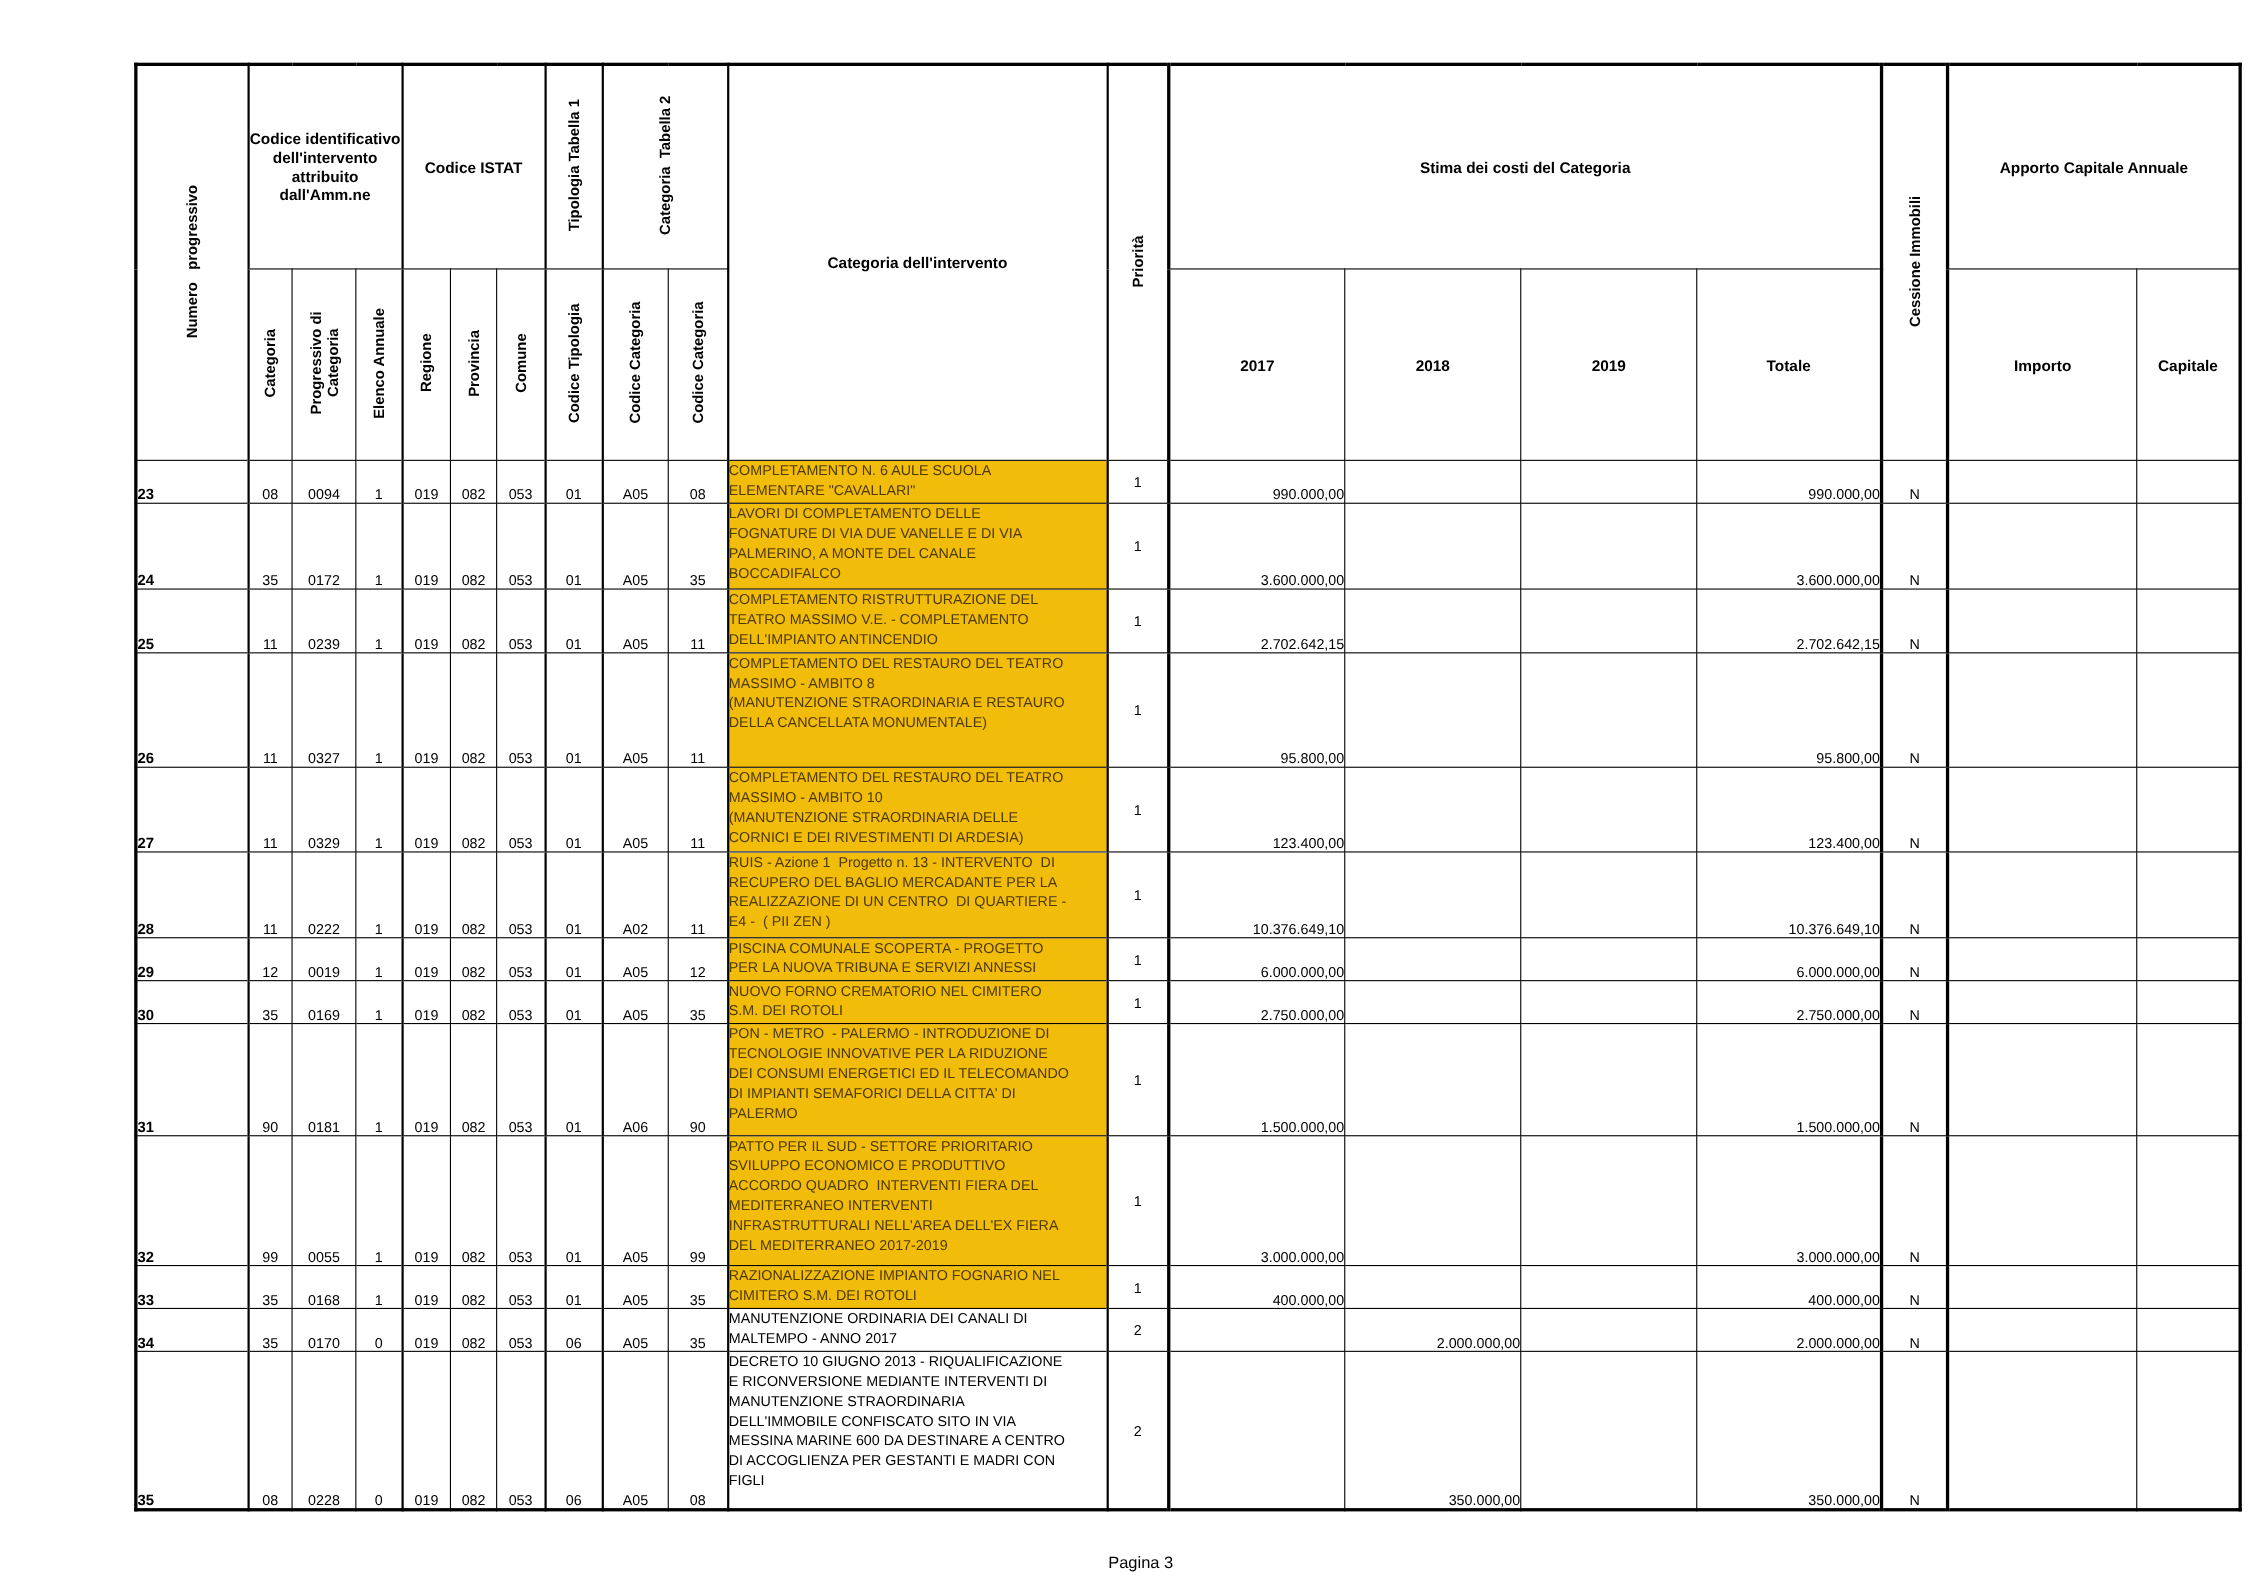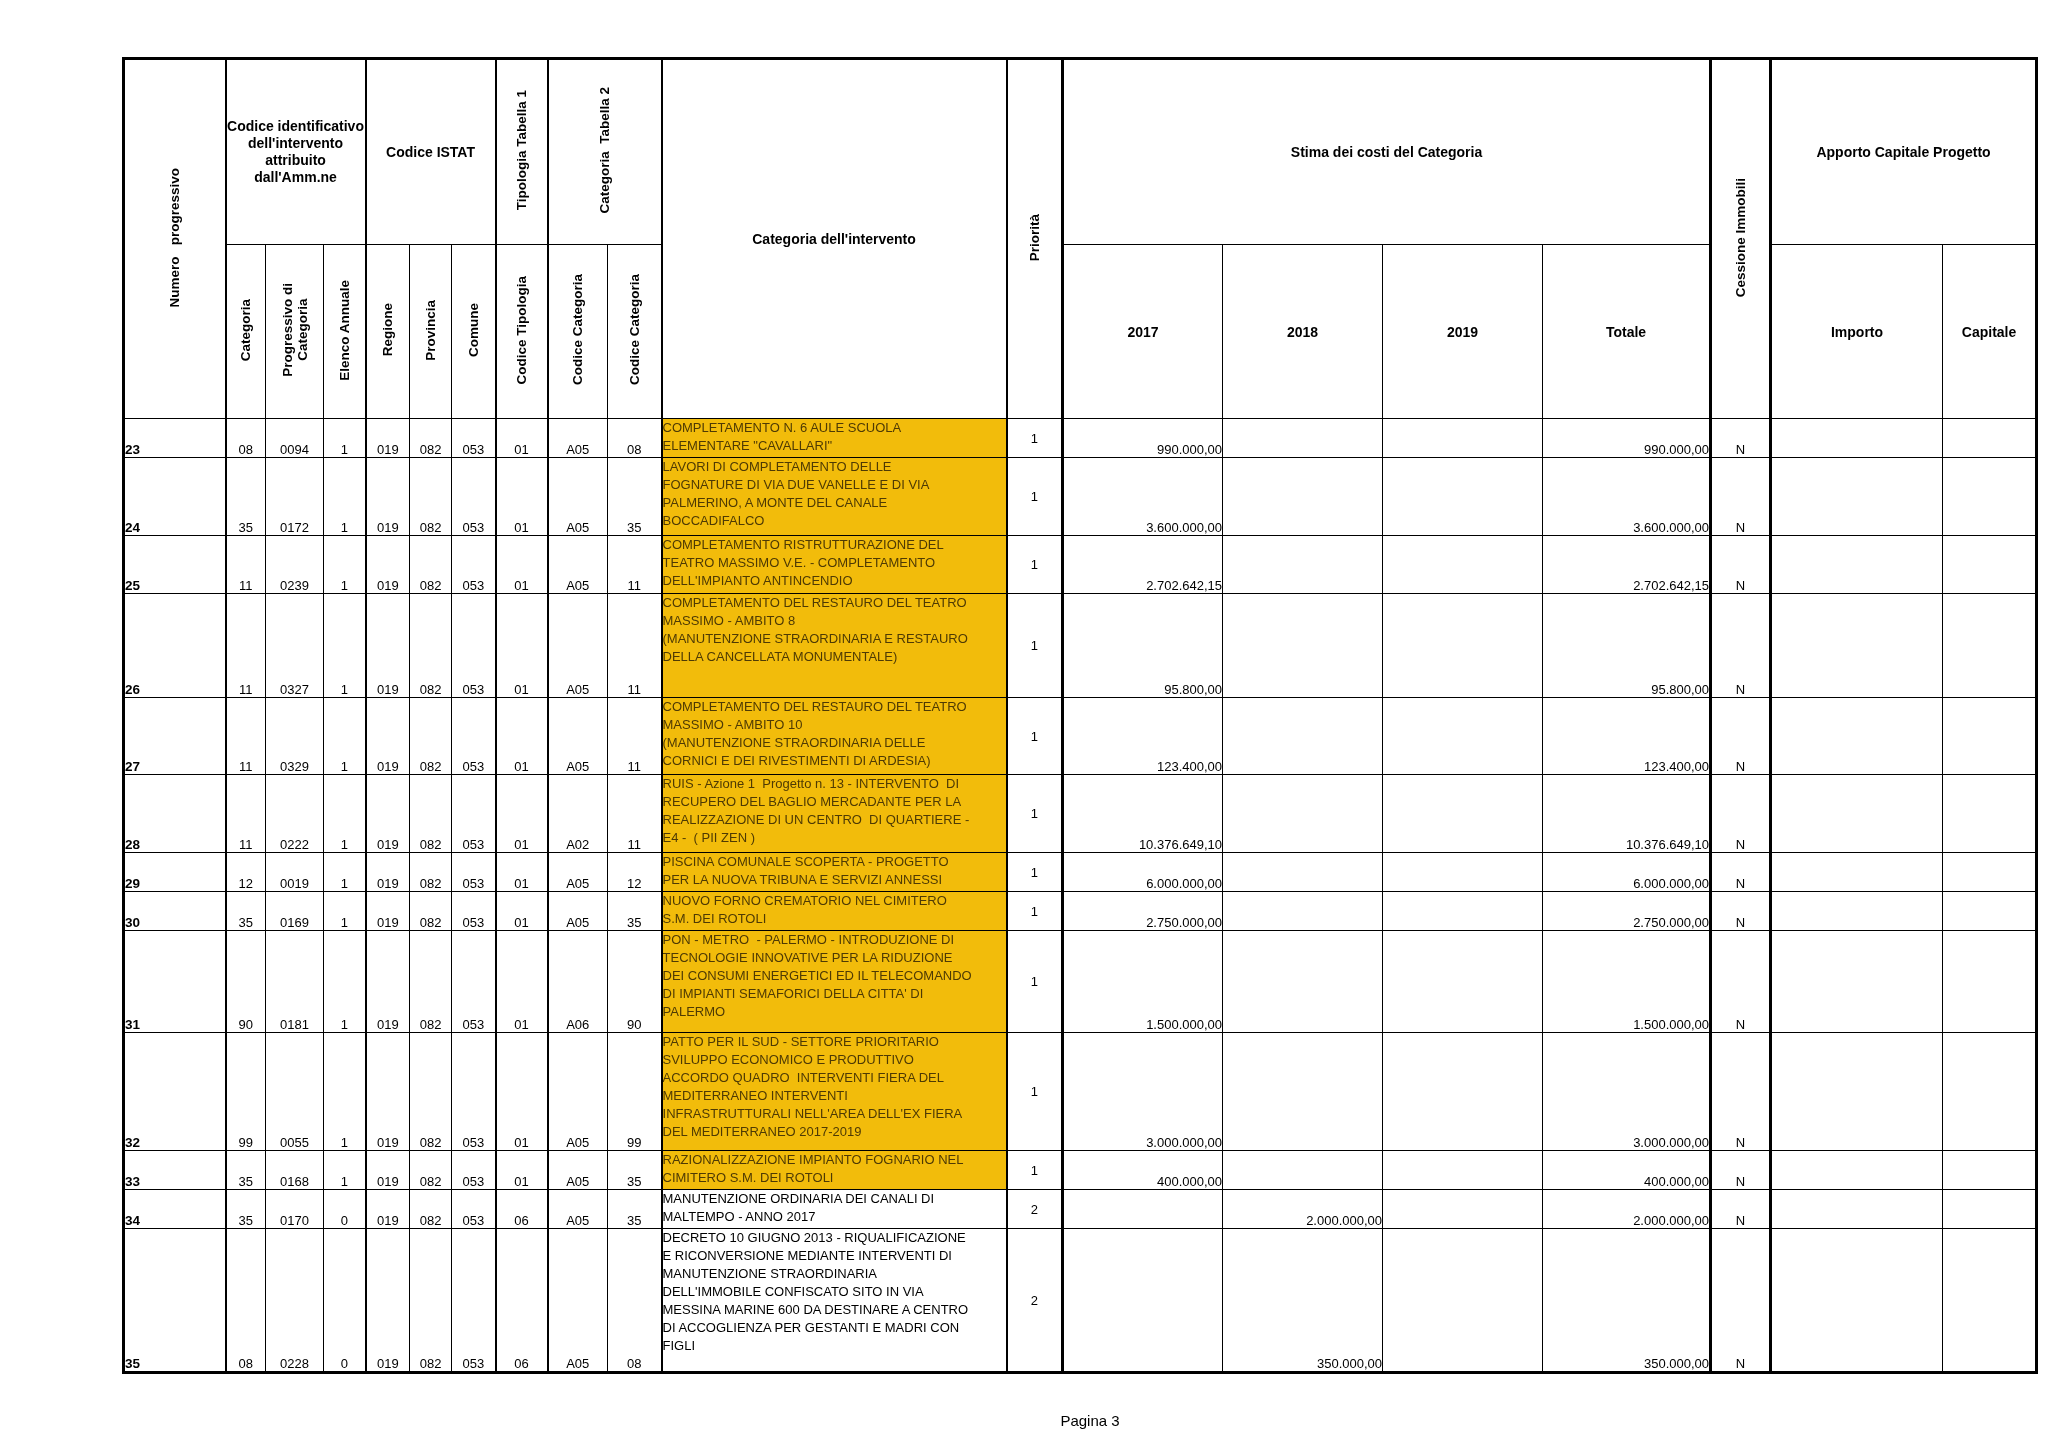--- a/index.html
+++ b/index.html
@@ -24,21 +24,21 @@
   
   tbody td{font-size:13px;border-top:2px solid #000;}
   td.num{font-weight:bold;text-align:left;vertical-align:bottom;padding-bottom:3px;font-size:13.5px;}
   td.code{text-align:center;vertical-align:bottom;padding-bottom:3px;}
   td.desc{text-align:left;vertical-align:top;padding:1px 3px;white-space:pre-wrap;
         font-size:13px;line-height:18px;}
   td.desc.hl{background:#F2BC0B;color:#4E3A04;}
   td.prior{text-align:center;vertical-align:middle;}
   td.amt{text-align:right;vertical-align:bottom;padding:0 4px 3px 0;}
   td.cess{text-align:center;vertical-align:bottom;padding-bottom:3px;}
-  #page-number{position:absolute;left:1020px;top:1412px;width:140px;text-align:center;
+  #page-number{position:absolute;left:967px;top:1412px;width:140px;text-align:center;
         font-size:15px;}
 </style>
 </head>
 <body>
 
 <div id="page">
   <table id="plan">
     <colgroup>
       <col style="width:102px">
         <col style="width:40px">
@@ -64,21 +64,21 @@
       <tr class="hrow-a">
         <th rowspan="2" class="rot"><span>Numero   progressivo</span></th>
         <th colspan="3" class="grp b2l">Codice identificativo dell'intervento attribuito dall'Amm.ne</th>
         <th colspan="3" class="grp b2l">Codice ISTAT</th>
         <th class="rot b2l"><span>Tipologia Tabella 1</span></th>
         <th colspan="2" class="rot b2l"><span>Categoria  Tabella 2</span></th>
         <th rowspan="2" class="grp b2l">Categoria dell'intervento</th>
         <th rowspan="2" class="rot b2l"><span>Priorità</span></th>
         <th colspan="4" class="grp b3l">Stima dei costi del Categoria</th>
         <th rowspan="2" class="rot b3l"><span>Cessione Immobili</span></th>
-        <th colspan="2" class="grp b3l">Apporto Capitale Progetto</th>
+        <th colspan="2" class="grp b3l">Apporto Capitale Annuale</th>
       </tr>
       <tr class="hrow-b">
         <th class="rot b2l"><span>Categoria</span></th>
         <th class="rot"><span>Progressivo di
 Categoria</span></th>
         <th class="rot"><span>Elenco Annuale</span></th>
         <th class="rot b2l"><span>Regione</span></th>
         <th class="rot"><span>Provincia</span></th>
         <th class="rot"><span>Comune</span></th>
         <th class="rot b2l"><span>Codice Tipologia</span></th>

